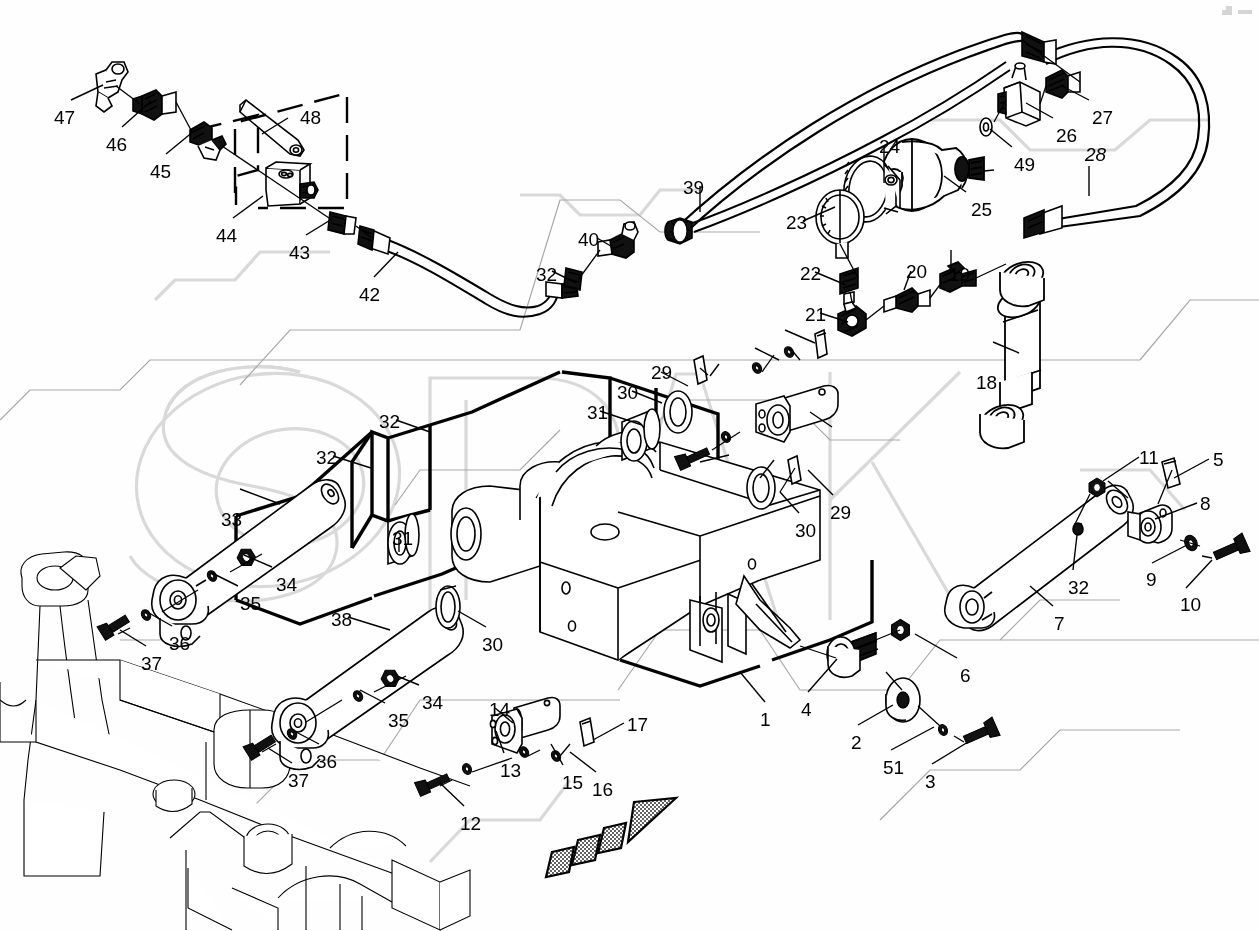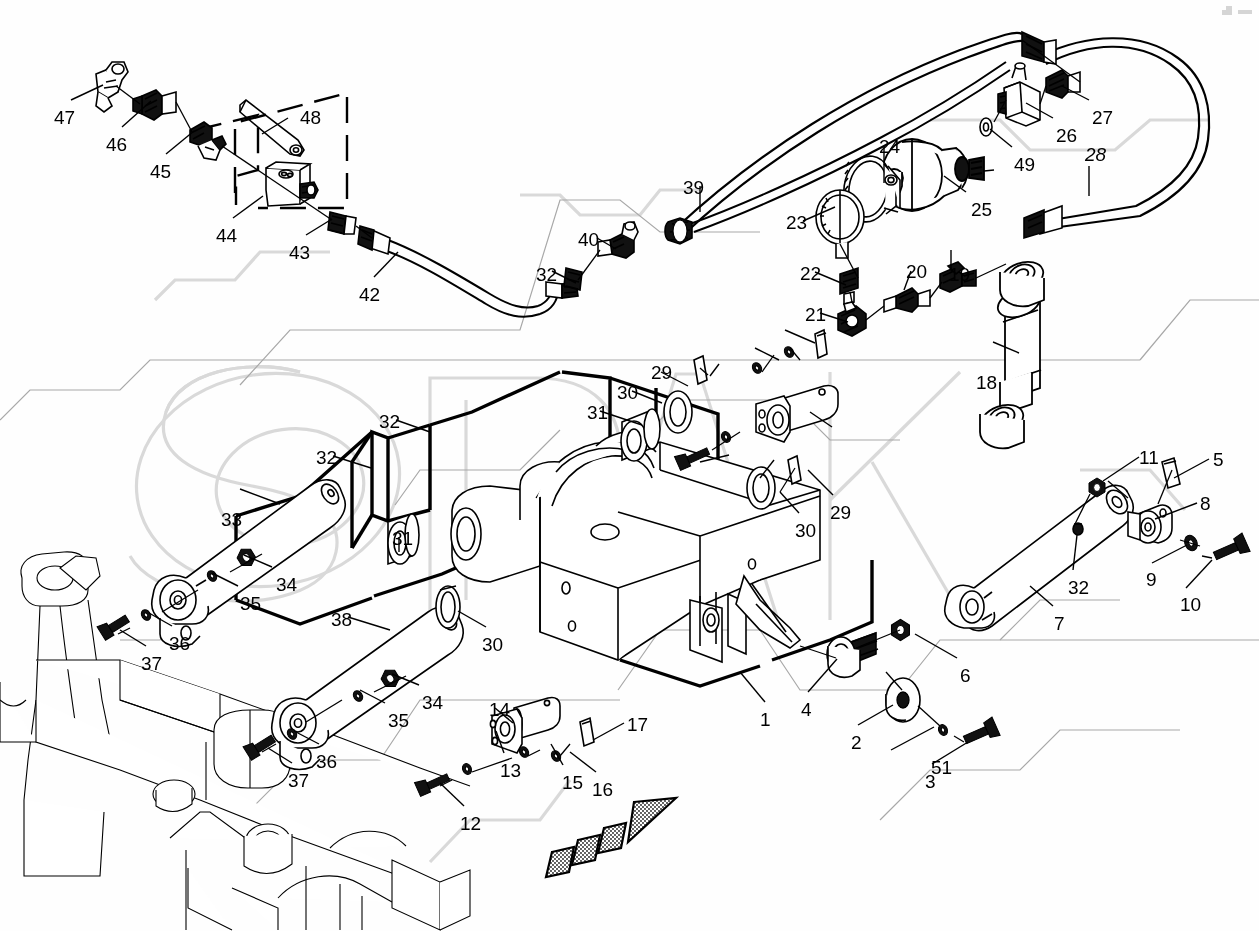--- a/index.html
+++ b/index.html
@@ -769,16 +769,16 @@
       <div class="lbl" style="left: 578px; top: 230px;">40</div>
       <div class="lbl" style="left: 536px; top: 265px;">32</div>
       <div class="lbl" style="left: 359px; top: 285px;">42</div>
       <div class="lbl" style="left: 289px; top: 243px;">43</div>
       <div class="lbl" style="left: 216px; top: 226px;">44</div>
       <div class="lbl" style="left: 150px; top: 162px;">45</div>
       <div class="lbl" style="left: 106px; top: 135px;">46</div>
       <div class="lbl" style="left: 54px; top: 108px;">47</div>
       <div class="lbl" style="left: 300px; top: 108px;">48</div>
       <div class="lbl" style="left: 1014px; top: 155px;">49</div>
-      <div class="lbl" style="left: 883px; top: 758px; margin-left: 48px;">51</div>
+      <div class="lbl" style="left: 883px; top: 758px;">51</div>
     </div>
 
 </div>
 
 </body></html>

